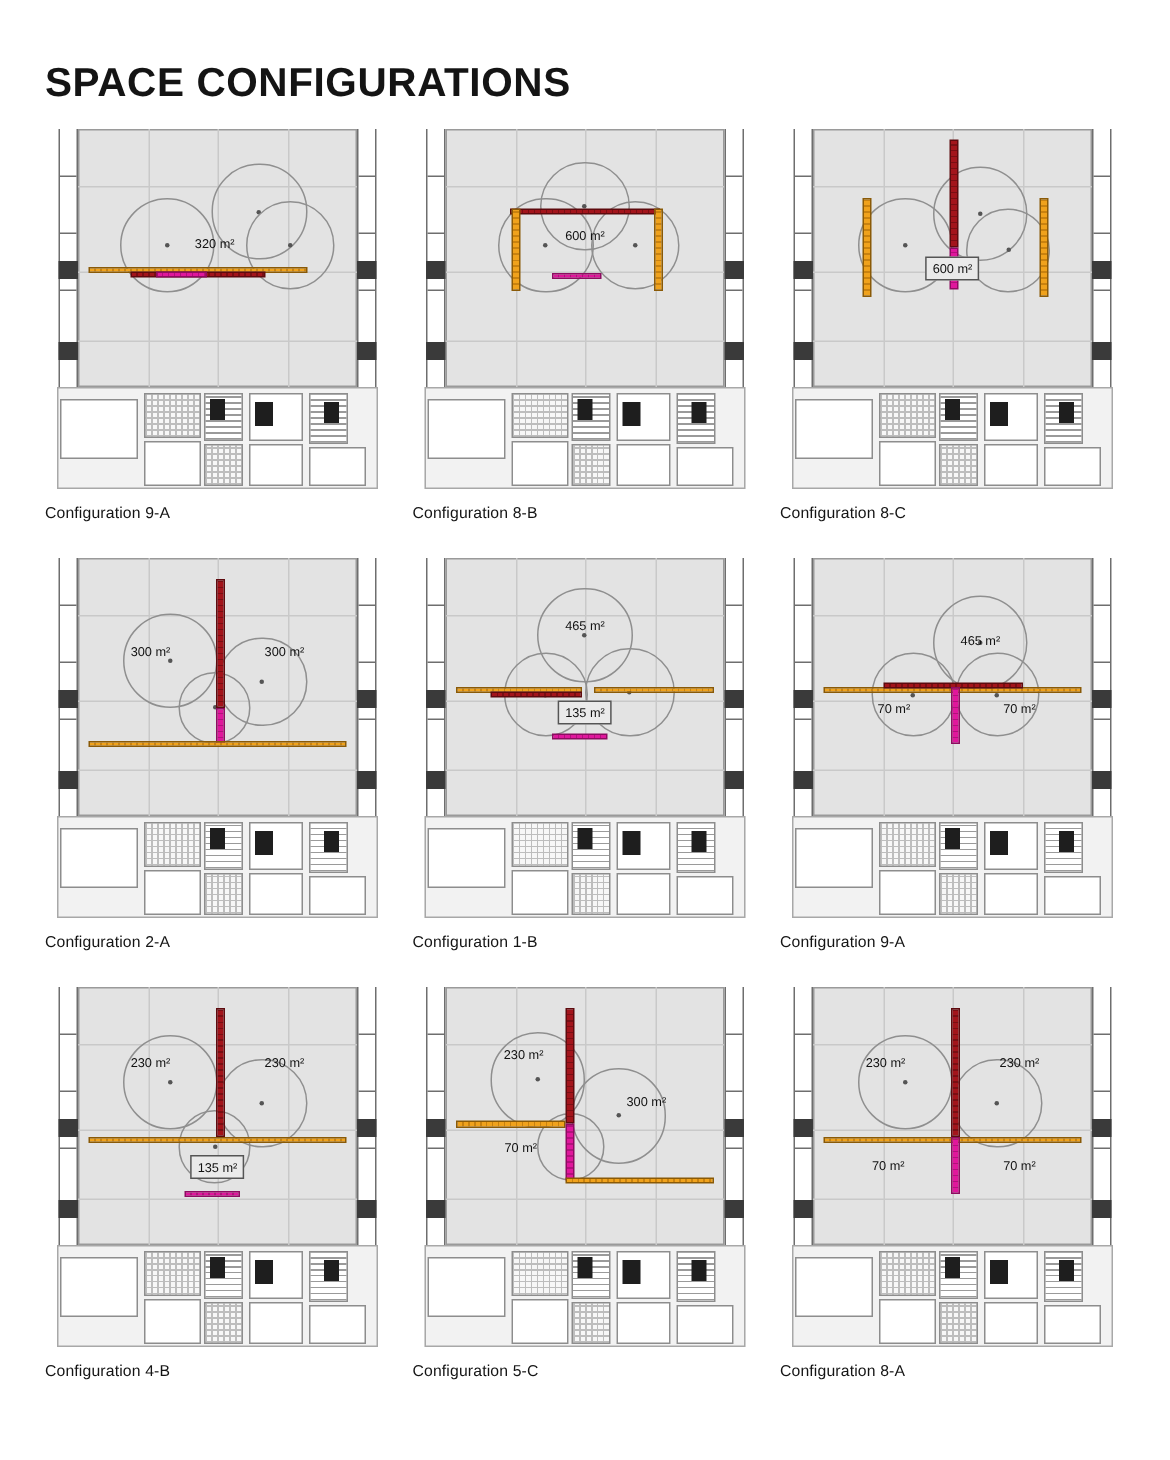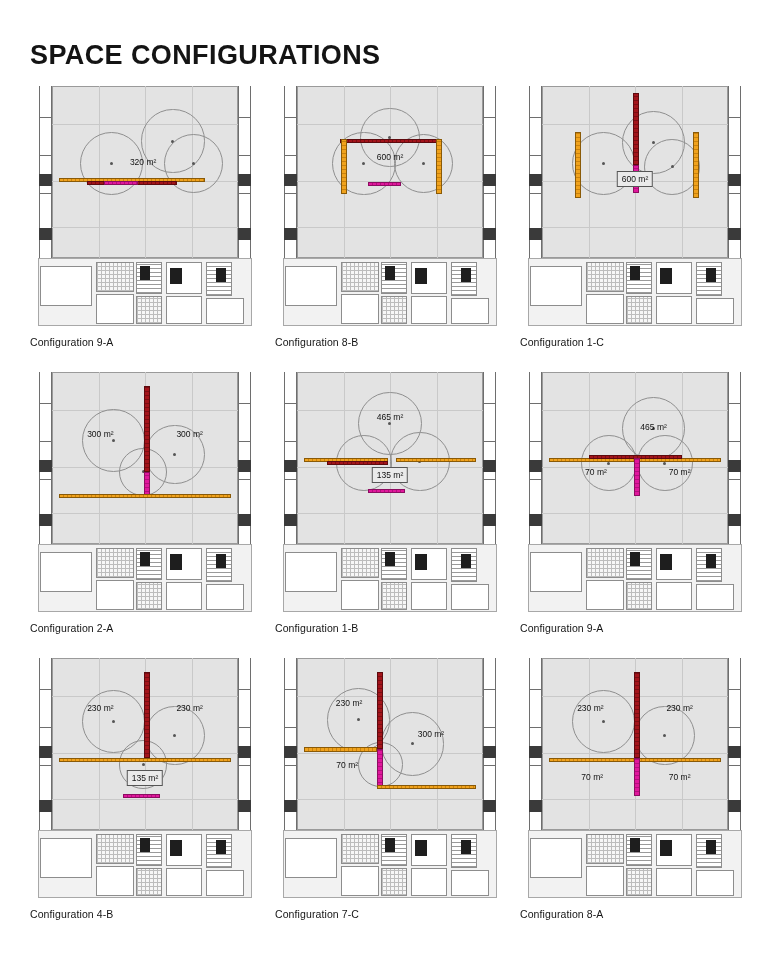--- a/index.html
+++ b/index.html
@@ -333,21 +333,21 @@
         <div class="svc-dark" style="left: 186px; top: 190px; width: 10px; height: 14px;"></div>
         <div class="circ" style="width: 63.24px; height: 63.24px; left: 51.76px; top: 53.78px;"></div>
         <div class="circ" style="width: 63.24px; height: 63.24px; left: 101.98px; top: 33.14px;"></div>
         <div class="circ" style="width: 55.8px; height: 55.8px; left: 124.3px; top: 60.94px;"></div>
         <div class="bar red vert" style="left: 113.14px; top: 14.88px; width: 5.952px; height: 72.24px;"></div>
         <div class="bar orange vert" style="left: 55.48px; top: 54.44px; width: 5.952px; height: 65.36px;"></div>
         <div class="bar orange vert" style="left: 172.66px; top: 54.44px; width: 5.952px; height: 65.36px;"></div>
         <div class="bar magenta vert" style="left: 113.14px; top: 87.12px; width: 5.952px; height: 27.52px;"></div>
         <div class="area boxed" style="left: 115px; top: 100.88px;">600 m²</div>
       </div>
-      <div class="caption">Configuration 1-C</div>
+      <div class="caption">Configuration 8-C</div>
     </div>
     <div class="cell">
       <div class="plan">
         <div class="hall"></div>
         <div class="gridline-v" style="left: 68.5px; top: 8px; height: 172px;"></div>
         <div class="gridline-v" style="left: 115px; top: 8px; height: 172px;"></div>
         <div class="gridline-v" style="left: 161.5px; top: 8px; height: 172px;"></div>
         <div class="gridline-h" style="top: 45.84px; left: 22px; width: 186px;"></div>
         <div class="gridline-h" style="top: 102.6px; left: 22px; width: 186px;"></div>
         <div class="gridline-h" style="top: 149.04px; left: 22px; width: 186px;"></div>
@@ -583,21 +583,21 @@
         <div class="circ" style="width: 63.24px; height: 63.24px; left: 105.7px; top: 62.38px;"></div>
         <div class="circ" style="width: 44.64px; height: 44.64px; left: 83.38px; top: 92.32px;"></div>
         <div class="bar red vert" style="left: 101.98px; top: 21.76px; width: 5.58px; height: 77.4px;"></div>
         <div class="bar orange" style="left: 29.44px; top: 97.44px; width: 72.54px; height: 4.128px;"></div>
         <div class="bar magenta vert" style="left: 101.98px; top: 99.16px; width: 5.58px; height: 37.84px;"></div>
         <div class="bar orange" style="left: 101.98px; top: 135.28px; width: 98.58px; height: 4.128px;"></div>
         <div class="area" style="left: 74.08px; top: 52.72px;">230 m²</div>
         <div class="area" style="left: 155.92px; top: 83.68px;">300 m²</div>
         <div class="area" style="left: 72.22px; top: 114.64px;">70 m²</div>
       </div>
-      <div class="caption">Configuration 7-C</div>
+      <div class="caption">Configuration 5-C</div>
     </div>
     <div class="cell">
       <div class="plan">
         <div class="hall"></div>
         <div class="gridline-v" style="left: 68.5px; top: 8px; height: 172px;"></div>
         <div class="gridline-v" style="left: 115px; top: 8px; height: 172px;"></div>
         <div class="gridline-v" style="left: 161.5px; top: 8px; height: 172px;"></div>
         <div class="gridline-h" style="top: 45.84px; left: 22px; width: 186px;"></div>
         <div class="gridline-h" style="top: 102.6px; left: 22px; width: 186px;"></div>
         <div class="gridline-h" style="top: 149.04px; left: 22px; width: 186px;"></div>

